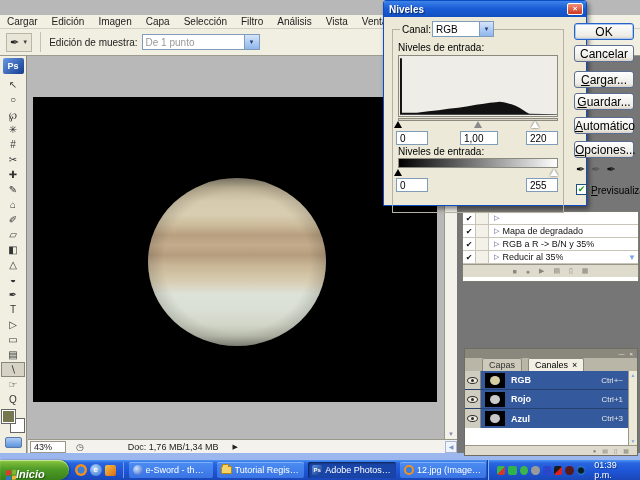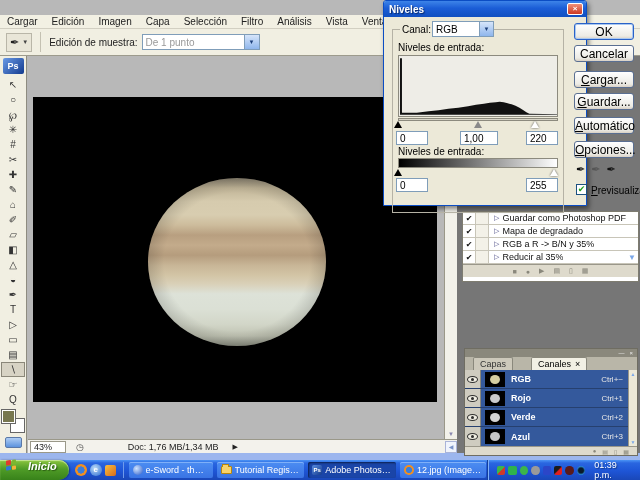--- a/index.html
+++ b/index.html
@@ -135,21 +135,21 @@
   .act-row .lbl { font-size:9px; color:#111; white-space:nowrap; overflow:hidden; }
   .act-row .scr { margin-left:auto; color:#7aa7e8; font-size:8px; padding-right:2px; }
   .act-foot { height:13px; background:#dedacc; border-top:1px solid #9a978a; display:flex;
     align-items:center; justify-content:center; gap:9px; color:#8a887c; font-size:7px; }
 
   
   .channels { position:absolute; left:464px; top:348px; width:174px; height:108px; background:#cfccc0;
     border:1px solid #6f6d62; z-index:5; display:flex; flex-direction:column; }
   .ch-head { height:9px; background:#8a887c; display:flex; justify-content:flex-end; align-items:center;
     gap:5px; padding-right:4px; color:#efefef; font-size:6px; line-height:1; }
-  .ch-tabs { height:13px; background:#b9b6a8; display:flex; align-items:flex-end; padding-left:8px; gap:18px; }
+  .ch-tabs { height:13px; background:#b9b6a8; display:flex; align-items:flex-end; padding-left:17px; gap:6px; }
   .ch-tab { font-size:9px; padding:1px 6px; border:1px solid #8a887c; border-bottom:none;
     border-radius:2px 2px 0 0; background:#cdc9bb; color:#333; }
   .ch-tab.active { background:#f2f0e4; color:#000; display:flex; gap:4px; align-items:center; }
   .ch-body { flex:1; display:flex; }
   .ch-rows { flex:1; background:#fff; }
   .ch-row { height:19px; display:flex; align-items:center; border-bottom:1px solid #26406f; }
   .ch-row .eyecell { width:16px; height:100%; background:#cfccc0; border-right:1px solid #8a887c;
     display:flex; align-items:center; justify-content:center; }
   .eye { width:11px; height:7px; border:1px solid #2e2e2e; border-radius:50%; position:relative; background:#efede2; }
   .eye::after { content:""; position:absolute; left:3px; top:1px; width:3px; height:3px; border-radius:50%; background:#2e2e2e; }
@@ -161,21 +161,21 @@
     flex-direction:column; justify-content:space-between; align-items:center; color:#7aa7e8; font-size:5px; padding:1px 0; }
   .ch-foot { height:10px; background:#dedacc; border-top:1px solid #9a978a; display:flex; align-items:center;
     justify-content:flex-end; gap:6px; padding-right:8px; color:#8a887c; font-size:6px; }
 
   
   .taskbar { position:absolute; left:0; top:460px; width:640px; height:20px; z-index:20;
     background:linear-gradient(180deg,#4b94f5 0%,#2a66e0 15%,#1e55d6 55%,#1a47b8 100%); display:flex; align-items:center; }
   .startbtn { width:72px; height:20px; border-radius:0 10px 10px 0;
     background:linear-gradient(180deg,#8cc63f 0%,#4f9c27 45%,#38821a 100%);
     box-shadow:inset 0 1px 1px #c8e89a, 1px 0 2px rgba(0,0,0,.4);
-    display:flex; align-items:flex-start; gap:12px; padding-left:6px; }
+    display:flex; align-items:flex-end; gap:0; padding-left:6px; }
   .winflag { width:10px; height:10px; display:grid; grid-template-columns:1fr 1fr; gap:1px; transform:skewY(-6deg); }
   .winflag b { border-radius:1px; }
   .startbtn .s { color:#fff; font-weight:bold; font-style:italic; font-size:11px; text-shadow:1px 1px 1px #2a5a12; }
   .qlaunch { display:flex; align-items:center; gap:3px; margin:0 4px 0 6px; }
   .ql { width:12px; height:12px; border-radius:50%; }
   .ql.ie { background:radial-gradient(circle at 40% 35%,#bcdcf8,#2a6ad0); color:#fff; font-size:8px;
     text-align:center; line-height:12px; font-weight:bold; border-radius:50%; }
   .ql.ff { background:radial-gradient(circle at 50% 50%, #3a7edb 0 40%, #f28f1e 45% 100%); }
   .ql.pen { width:11px; height:11px; border-radius:2px; background:linear-gradient(135deg,#f8c040,#d86a18); }
   .tb-sep { width:1px; height:16px; background:#6f9bea; margin:0 3px; }
@@ -347,21 +347,20 @@
       <span class="chk">✔</span>
       <span class="chk-label accel">Previsualizar</span>
     </div>
   </div>
 
   <div class="actions">
     <div class="act-row">
       <span class="c1">✔</span>
       <span class="c2"></span>
       <span class="exp">▷</span>
-      <span class="lbl">Guardar como Photoshop PDF</span>
     </div>
     <div class="act-row">
       <span class="c1">✔</span>
       <span class="c2"></span>
       <span class="exp">▷</span>
       <span class="lbl">Mapa de degradado</span>
     </div>
     <div class="act-row">
       <span class="c1">✔</span>
       <span class="c2"></span>
@@ -411,30 +410,20 @@
         </div>
         <div class="ch-row" style="background:#34599c;">
           <span class="eyecell">
               <span class="eye"></span>
             </span>
           <span class="thumb">
               <i style="background: rgb(204, 204, 204);"></i>
             </span>
           <span class="ch-name">Rojo</span>
           <span class="ch-key">Ctrl+1</span>
-        </div>
-        <div class="ch-row" style="background:#34599c;">
-          <span class="eyecell">
-              <span class="eye"></span>
-            </span>
-          <span class="thumb">
-              <i style="background: rgb(212, 212, 212);"></i>
-            </span>
-          <span class="ch-name">Verde</span>
-          <span class="ch-key">Ctrl+2</span>
         </div>
         <div class="ch-row" style="background:#34599c; border-bottom:none;">
           <span class="eyecell">
               <span class="eye"></span>
             </span>
           <span class="thumb">
               <i style="background: rgb(200, 200, 200);"></i>
             </span>
           <span class="ch-name">Azul</span>
           <span class="ch-key">Ctrl+3</span>

